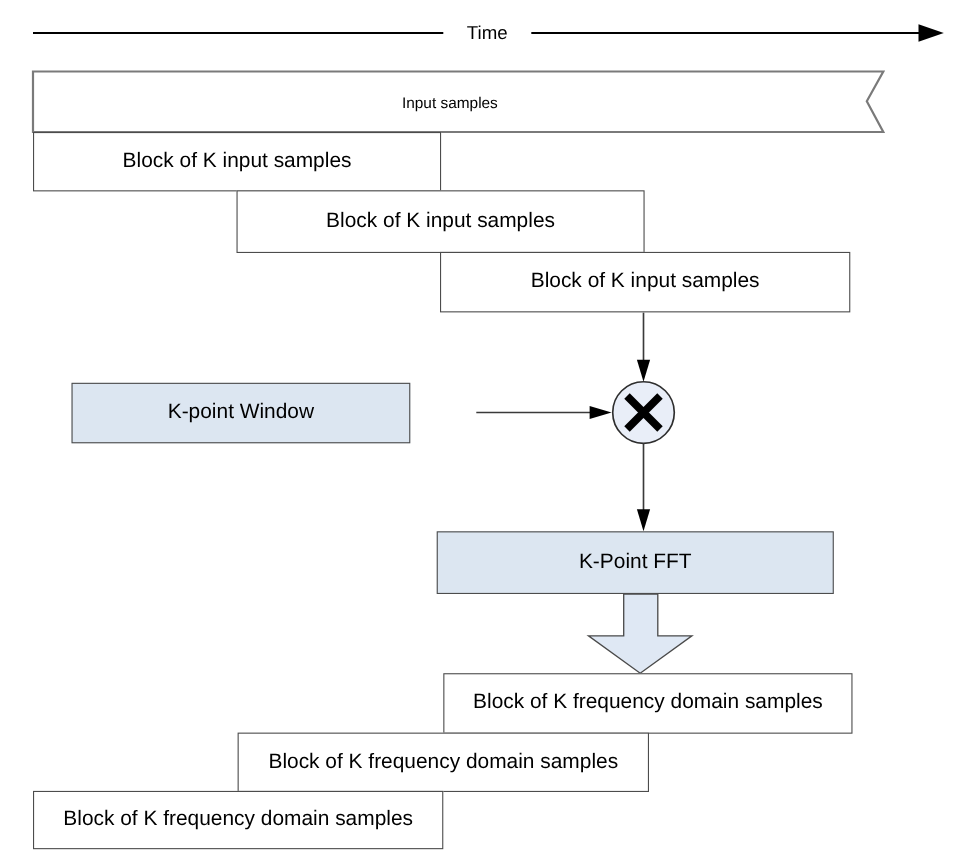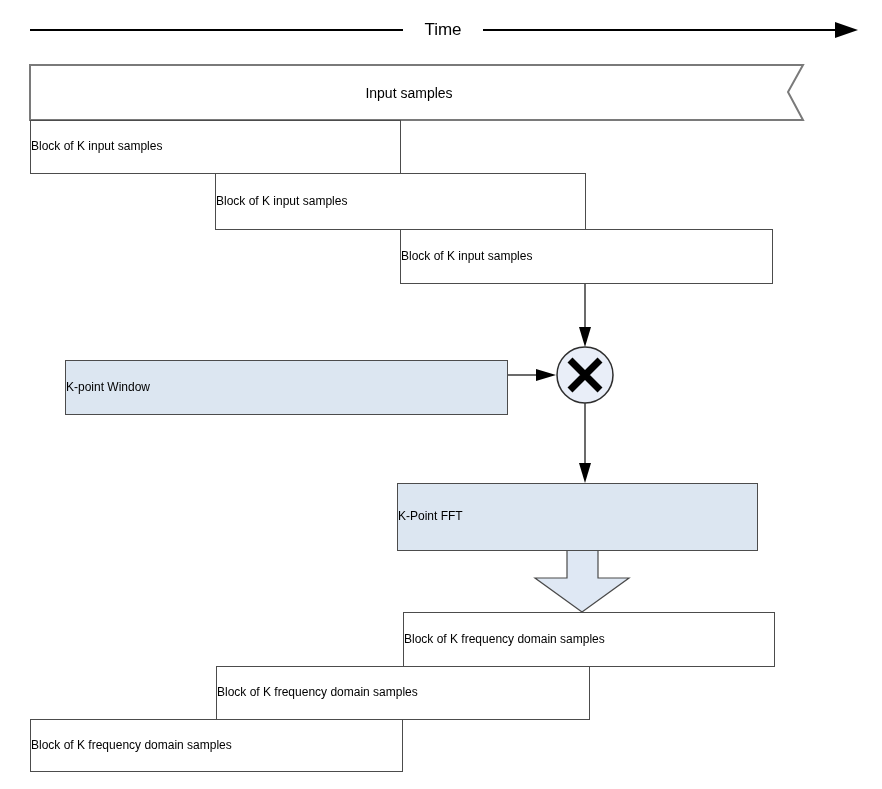--- a/index.html
+++ b/index.html
@@ -2,31 +2,31 @@
 <html style="--accent-fill: #dce6f1; --circle-fill: #e9eef8; --arrow-fill: #dfe8f4; --box-border: #4c4c4c; --banner-border: #7a7a7a; --line-color: #000000;"><head>
 <meta charset="utf-8">
 <style>
   html,body{margin:0;padding:0;background:#fff;}
   #canvas{
     position:relative;width:882px;height:789px;background:#fff;overflow:hidden;
     font-family:"Liberation Sans","DejaVu Sans",sans-serif;color:#000;
   }
   #wires{position:absolute;left:0;top:0;width:882px;height:789px;z-index:1;}
   .box{
-    position:absolute;display:flex;align-items:center;
+    position:absolute;display:flex;align-items:center;justify-content:center;
     background:#fff;border:1px solid var(--box-border,#4c4c4c);
-    font-size:12px;line-height:1.1;text-align:center;z-index:2;box-sizing:border-box;
+    font-size:19px;line-height:1.1;text-align:center;z-index:2;box-sizing:border-box;
   }
   .shaded{background:var(--accent-fill,#dce6f1);}
   
   #input-block-1{left:30px;top:120px;width:371px;height:54px;}
   #input-block-2{left:215px;top:173px;width:371px;height:57px;}
   #input-block-3{left:400px;top:229px;width:373px;height:55px;}
-  #window-box  {left:65px;top:348px;width:443px;height:55px;border-width:1.5px;margin-top:12px;}
-  #fft-box     {left:397px;top:483px;width:361px;height:68px;border-width:1.5px;}
+  #window-box  {left:65px;top:348px;width:308px;height:55px;border-width:1.5px;}
+  #fft-box     {left:397px;top:483px;width:361px;height:57px;border-width:1.5px;}
   #freq-block-1{left:403px;top:612px;width:372px;height:55px;}
   #freq-block-2{left:216px;top:666px;width:374px;height:54px;}
   #freq-block-3{left:30px;top:719px;width:373px;height:53px;}
   #banner-label{
     position:absolute;left:30px;top:66px;width:758px;height:53px;z-index:2;
     display:flex;align-items:center;justify-content:center;font-size:14px;
   }
   #time-label{
     position:absolute;left:403px;top:18px;width:80px;height:24px;z-index:2;
     display:flex;align-items:center;justify-content:center;

